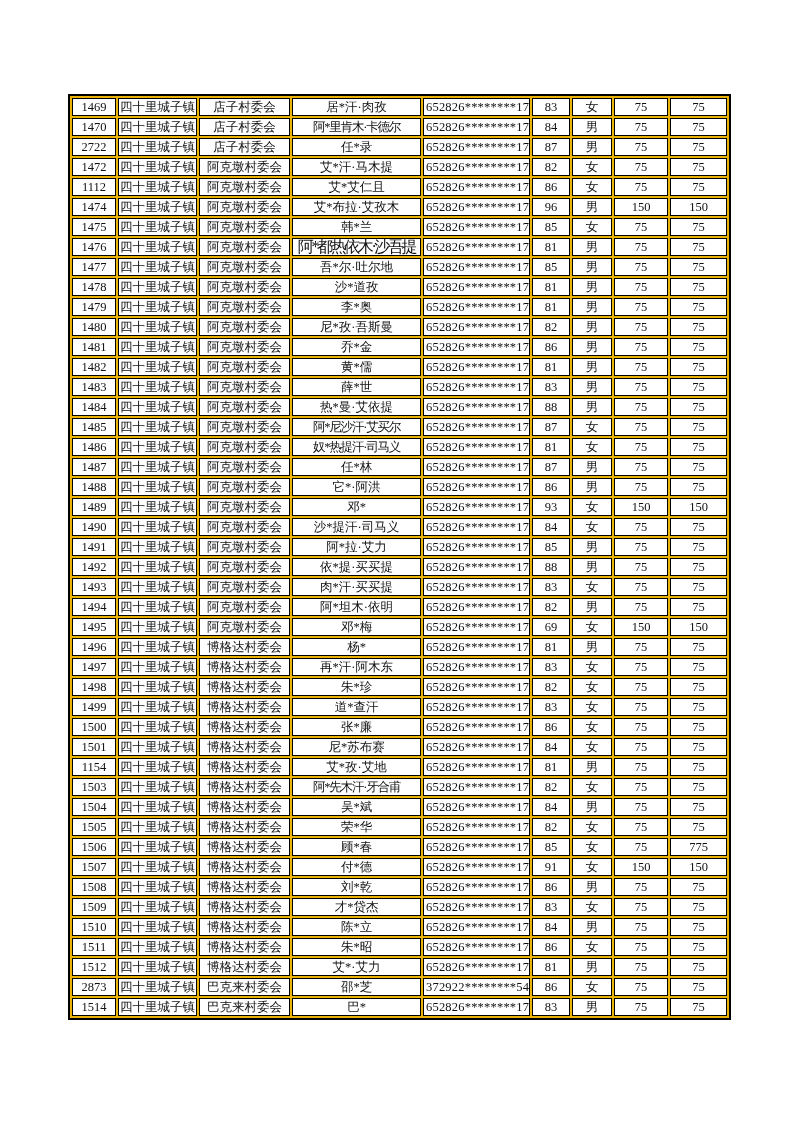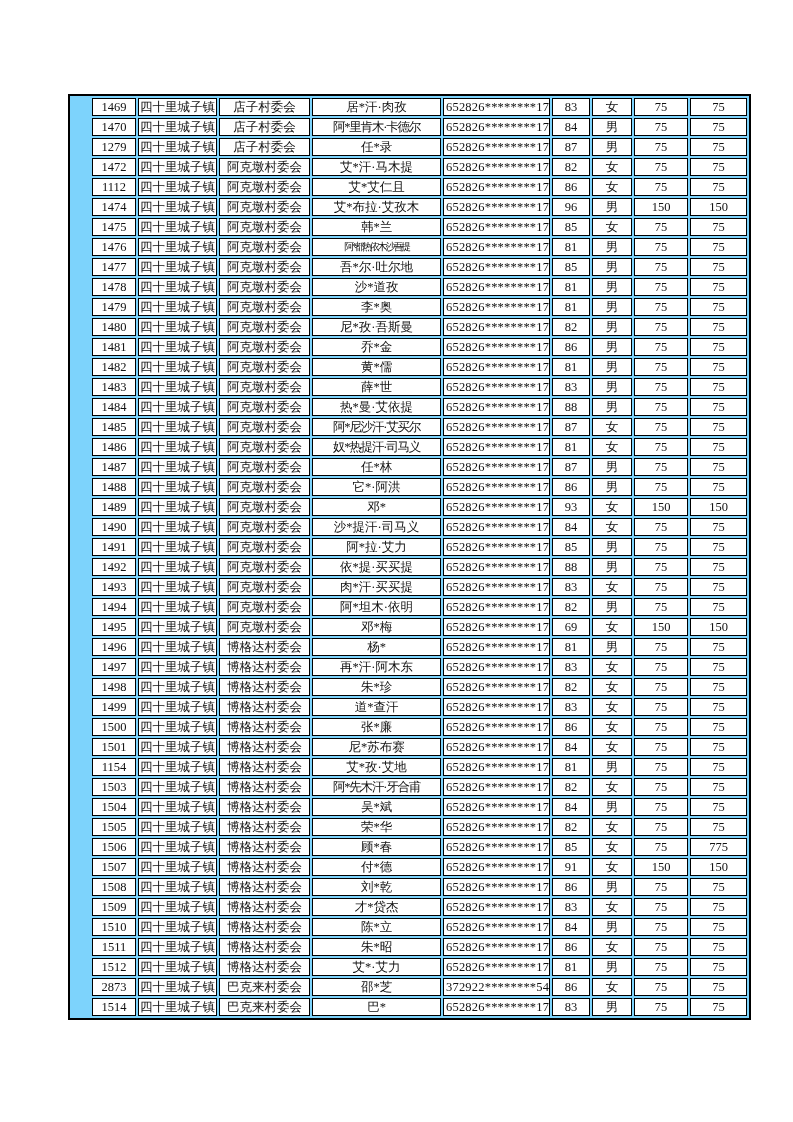--- a/index.html
+++ b/index.html
@@ -21,22 +21,21 @@
   }
   .roster-table {
     position: absolute;
     left: 68px;
     top: 94px;
     width: 659px;
     border-collapse: separate;
     border-spacing: 2px;
     border: 2px solid #000000;
     table-layout: fixed;
-    background: #7dd3fc;
-    padding-left: 20px;
+    background: #eab308;
   }
   .roster-table td {
     border: 1px solid #000000;
     height: 16.2px;
     line-height: 16px;
     padding: 0;
     font-size: 12.5px;
     text-align: center;
     white-space: nowrap;
     overflow: hidden;
@@ -47,21 +46,21 @@
     text-align: left;
     padding-left: 2px;
     font-size: 12.5px;
     letter-spacing: 0.2px;
   }
   .roster-table td.condensed {
     letter-spacing: -1.2px;
   }
   .roster-table td.condensed-strong {
     letter-spacing: -2.4px;
-    font-size: 10px;
+    font-size: 16px;
   }
 </style>
 </head>
 <body>
 
 <div class="page">
   <table class="roster-table">
     <colgroup>
       <col style="width:44px">
       <col style="width:79px">
@@ -90,21 +89,21 @@
           <td>四十里城子镇</td>
           <td>店子村委会</td>
           <td class="condensed">阿*里肯木·卡德尔</td>
           <td class="col-id">652826********1717</td>
           <td>84</td>
           <td>男</td>
           <td>75</td>
           <td>75</td>
         </tr>
         <tr>
-          <td>1279</td>
+          <td>2722</td>
           <td>四十里城子镇</td>
           <td>店子村委会</td>
           <td>任*录</td>
           <td class="col-id">652826********1715</td>
           <td>87</td>
           <td>男</td>
           <td>75</td>
           <td>75</td>
         </tr>
         <tr>

